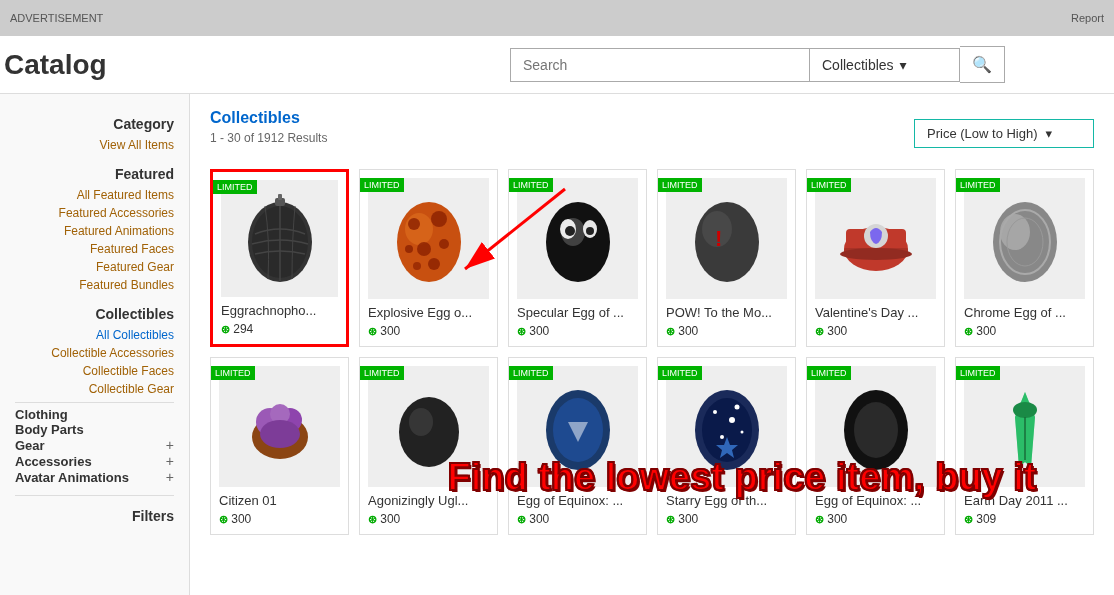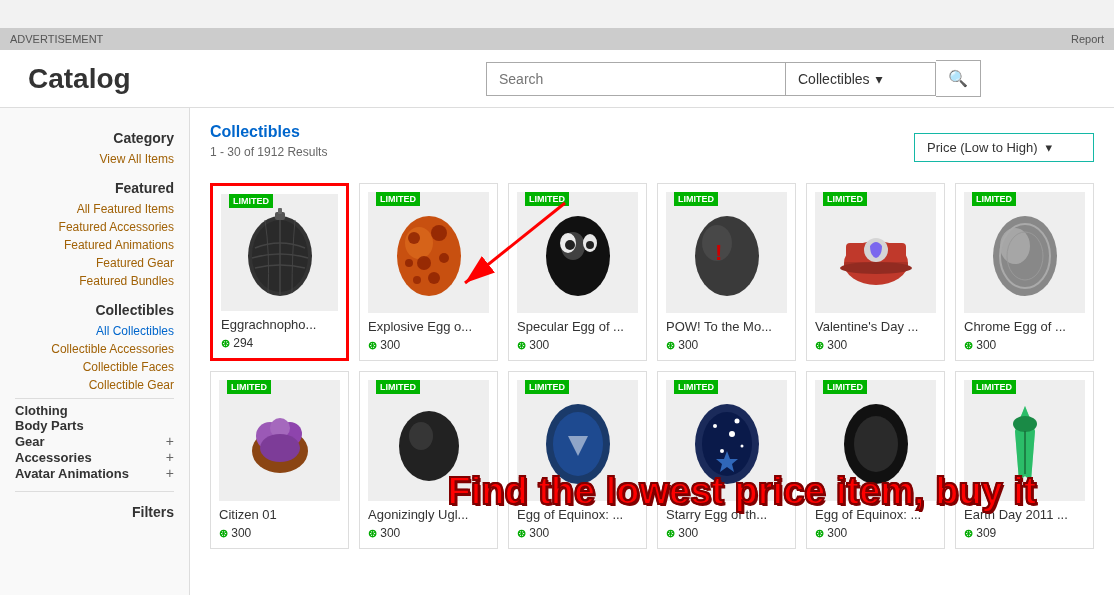--- a/index.html
+++ b/index.html
@@ -1,20 +1,20 @@
 <!DOCTYPE html>
 <html><head>
   <meta charset="utf-8">
   <style>
     * { box-sizing: border-box; margin: 0; padding: 0; }
     body { font-family: Arial, sans-serif; font-size: 13px; background: #f2f2f2; color: #333; overflow: hidden; }
     
-    .top-bar { background: #ccc; height: 22px; display: flex; align-items: center; justify-content: space-between; padding: 0 10px; font-size: 11px; color: #555; margin-top: 28px; }
-    
-    .header { background: #fff; padding: 10px 28px; display: flex; align-items: center; gap: 20px; border-bottom: 1px solid #ddd; }
+    .top-bar { background: #ccc; height: 36px; display: flex; align-items: center; justify-content: space-between; padding: 0 10px; font-size: 11px; color: #555; }
+    
+    .header { background: #fff; padding: 10px 4px; display: flex; align-items: center; gap: 20px; border-bottom: 1px solid #ddd; }
     .catalog-title { font-size: 28px; font-weight: bold; color: #333; min-width: 120px; }
     .search-area { display: flex; align-items: center; gap: 0; flex: 1; max-width: 600px; margin-left: auto; }
     .search-input { border: 1px solid #aaa; padding: 8px 12px; font-size: 14px; width: 300px; outline: none; }
     .search-dropdown { border: 1px solid #aaa; border-left: none; padding: 8px 12px; font-size: 14px; background: #fff; cursor: pointer; display: flex; align-items: center; gap: 6px; min-width: 150px; }
     .search-btn { border: 1px solid #aaa; border-left: none; padding: 8px 12px; background: #fff; cursor: pointer; font-size: 16px; }
     
     .main { display: flex; height: calc(595px - 85px); }
     
     .sidebar { width: 190px; background: #f9f9f9; border-right: 1px solid #ddd; padding: 10px 15px; overflow-y: auto; flex-shrink: 0; text-align: right; }
     .sidebar-section-title { font-weight: bold; font-size: 14px; margin: 12px 0 4px 0; color: #333; }
@@ -32,21 +32,21 @@
     .content-header { display: flex; justify-content: space-between; align-items: center; margin-bottom: 12px; }
     .sort-dropdown { border: 1px solid #14b8a6; padding: 6px 12px; font-size: 13px; background: #fff; cursor: pointer; display: flex; align-items: center; gap: 8px; min-width: 180px; }
     
     .items-grid { display: grid; grid-template-columns: repeat(6, 1fr); gap: 10px; }
     
     .item-card { border: 1px solid #ddd; background: #fff; padding: 8px; cursor: pointer; position: relative; }
     .item-card.highlighted { border: 3px solid red; }
     
     .item-img { width: 100%; aspect-ratio: 1; background: #eee; display: flex; align-items: center; justify-content: center; overflow: hidden; margin-bottom: 6px; }
     
-    .limited-badge { position: absolute; top: 8px; left: 16px; background: #00b300; color: white; font-size: 9px; font-weight: bold; padding: 2px 4px; }
+    .limited-badge { position: absolute; top: 8px; left: 0; background: #00b300; color: white; font-size: 9px; font-weight: normal; padding: 2px 4px; }
     
     .item-name { font-size: 13px; color: #333; margin-bottom: 4px; overflow: hidden; text-overflow: ellipsis; white-space: nowrap; }
     .item-price { font-size: 12px; color: #333; display: flex; align-items: center; gap: 3px; }
     .robux-icon { color: #00aa00; font-weight: bold; font-size: 11px; }
     
     .divider { border: none; border-top: 1px solid #ddd; margin: 4px 0; }
   </style>
 </head>
 <body>
 
@@ -73,20 +73,21 @@
 
   <div class="sidebar">
     <div class="sidebar-section-title">Category</div>
     <div class="sidebar-item">View All Items</div>
 
     <div class="sidebar-section-title">Featured</div>
     <div class="sidebar-sub">
       <div class="sidebar-item">All Featured Items</div>
       <div class="sidebar-item">Featured Accessories</div>
       <div class="sidebar-item">Featured Animations</div>
+      <div class="sidebar-item">Featured Faces</div>
       <div class="sidebar-item">Featured Gear</div>
       <div class="sidebar-item">Featured Bundles</div>
     </div>
 
     <div class="sidebar-section-title">Collectibles</div>
     <div class="sidebar-sub">
       <div class="sidebar-item blue">All Collectibles</div>
       <div class="sidebar-item">Collectible Accessories</div>
       <div class="sidebar-item">Collectible Faces</div>
       <div class="sidebar-item">Collectible Gear</div>

